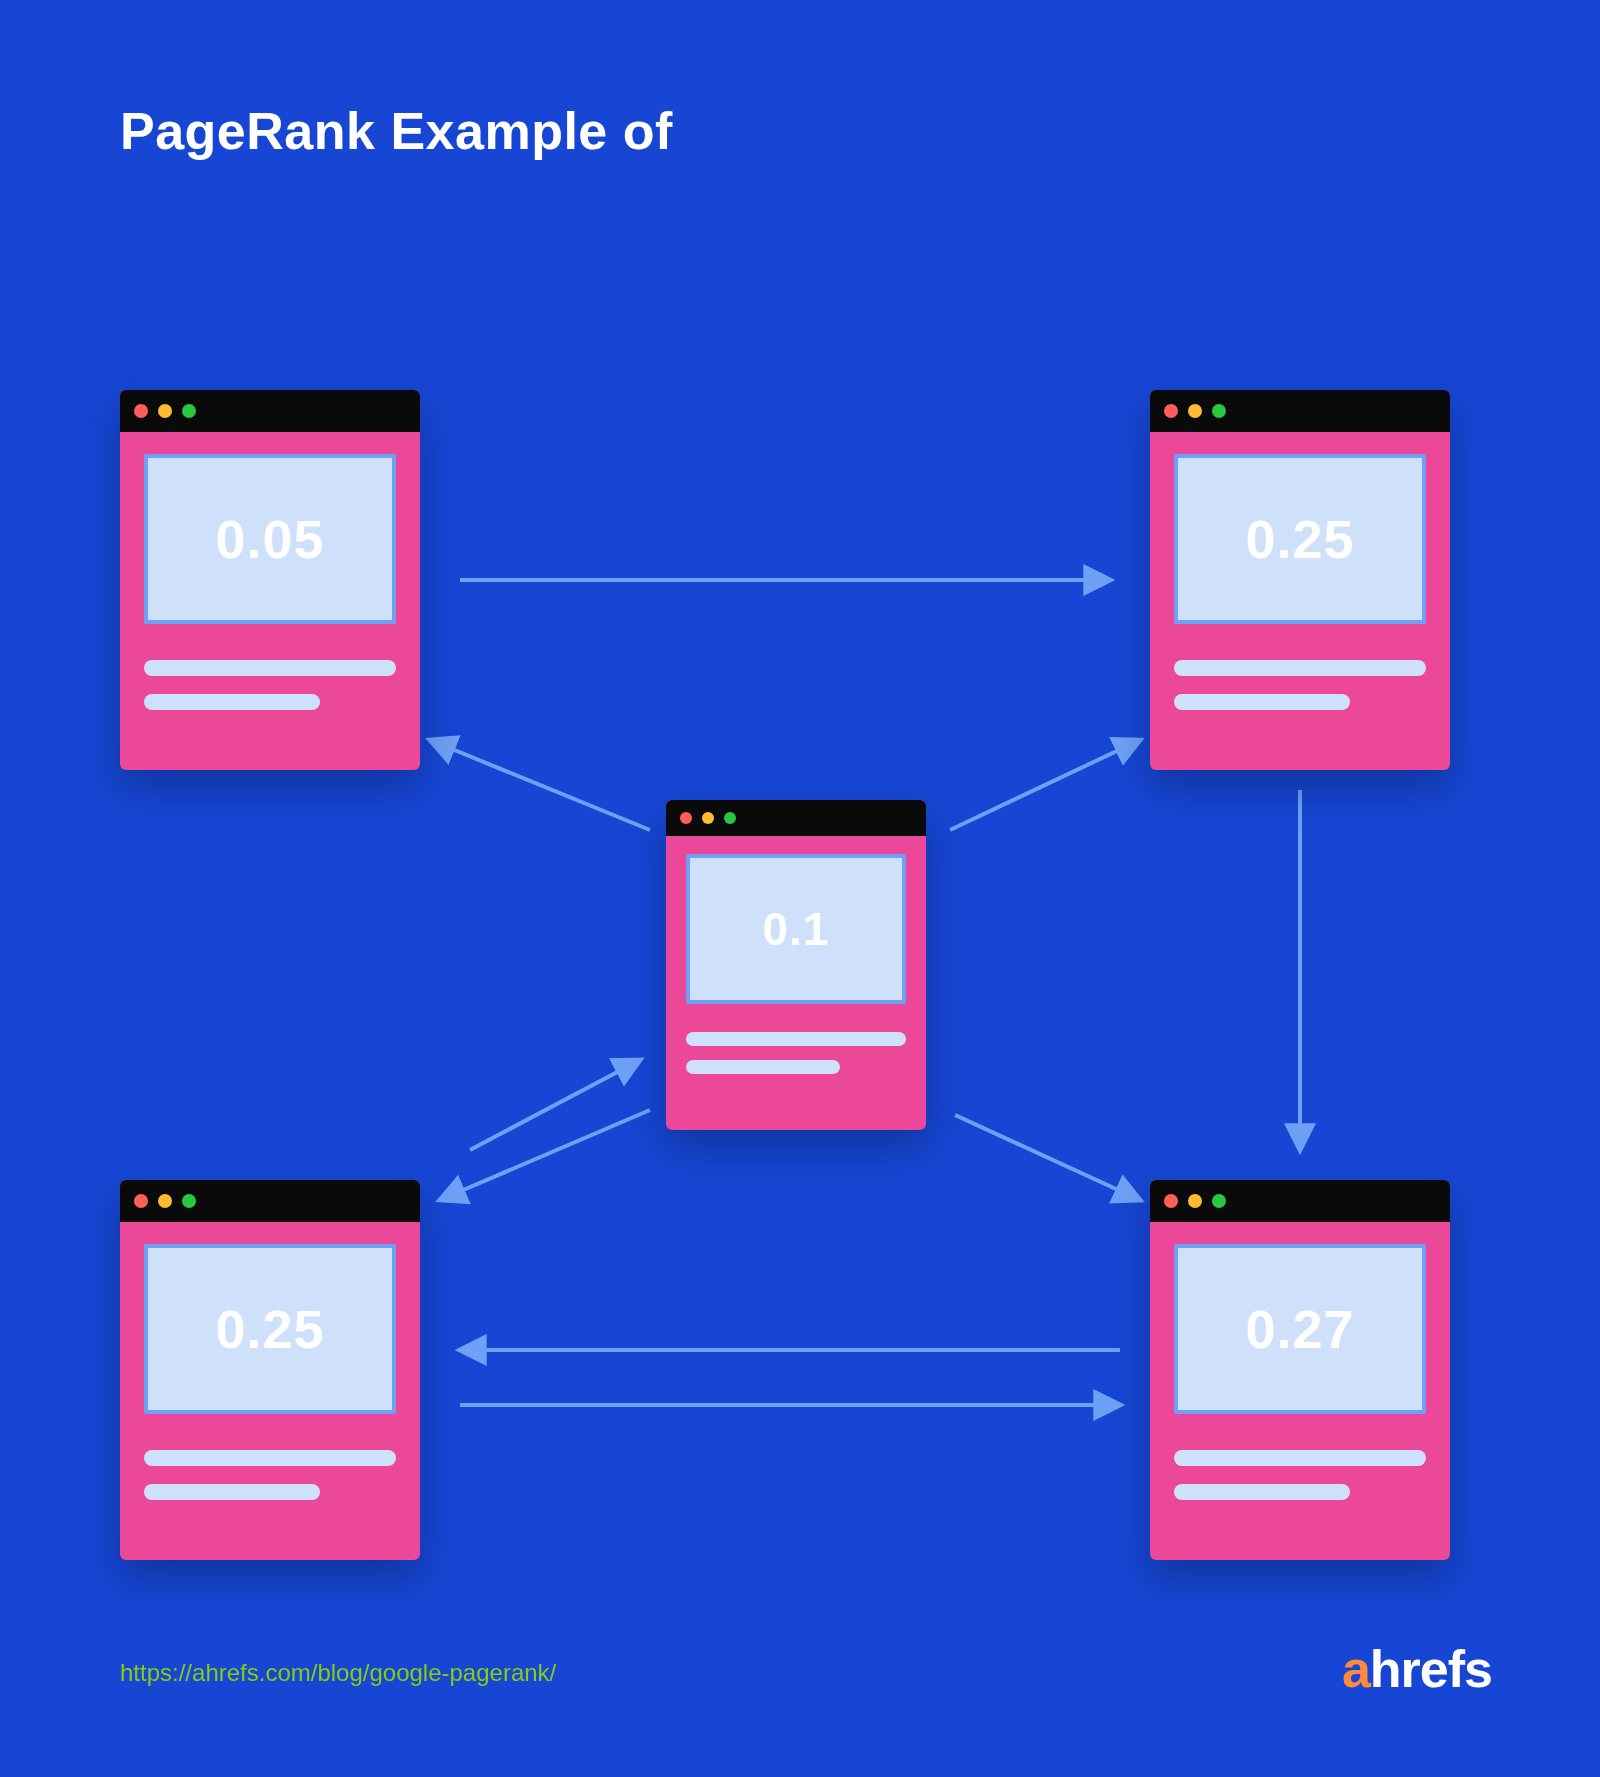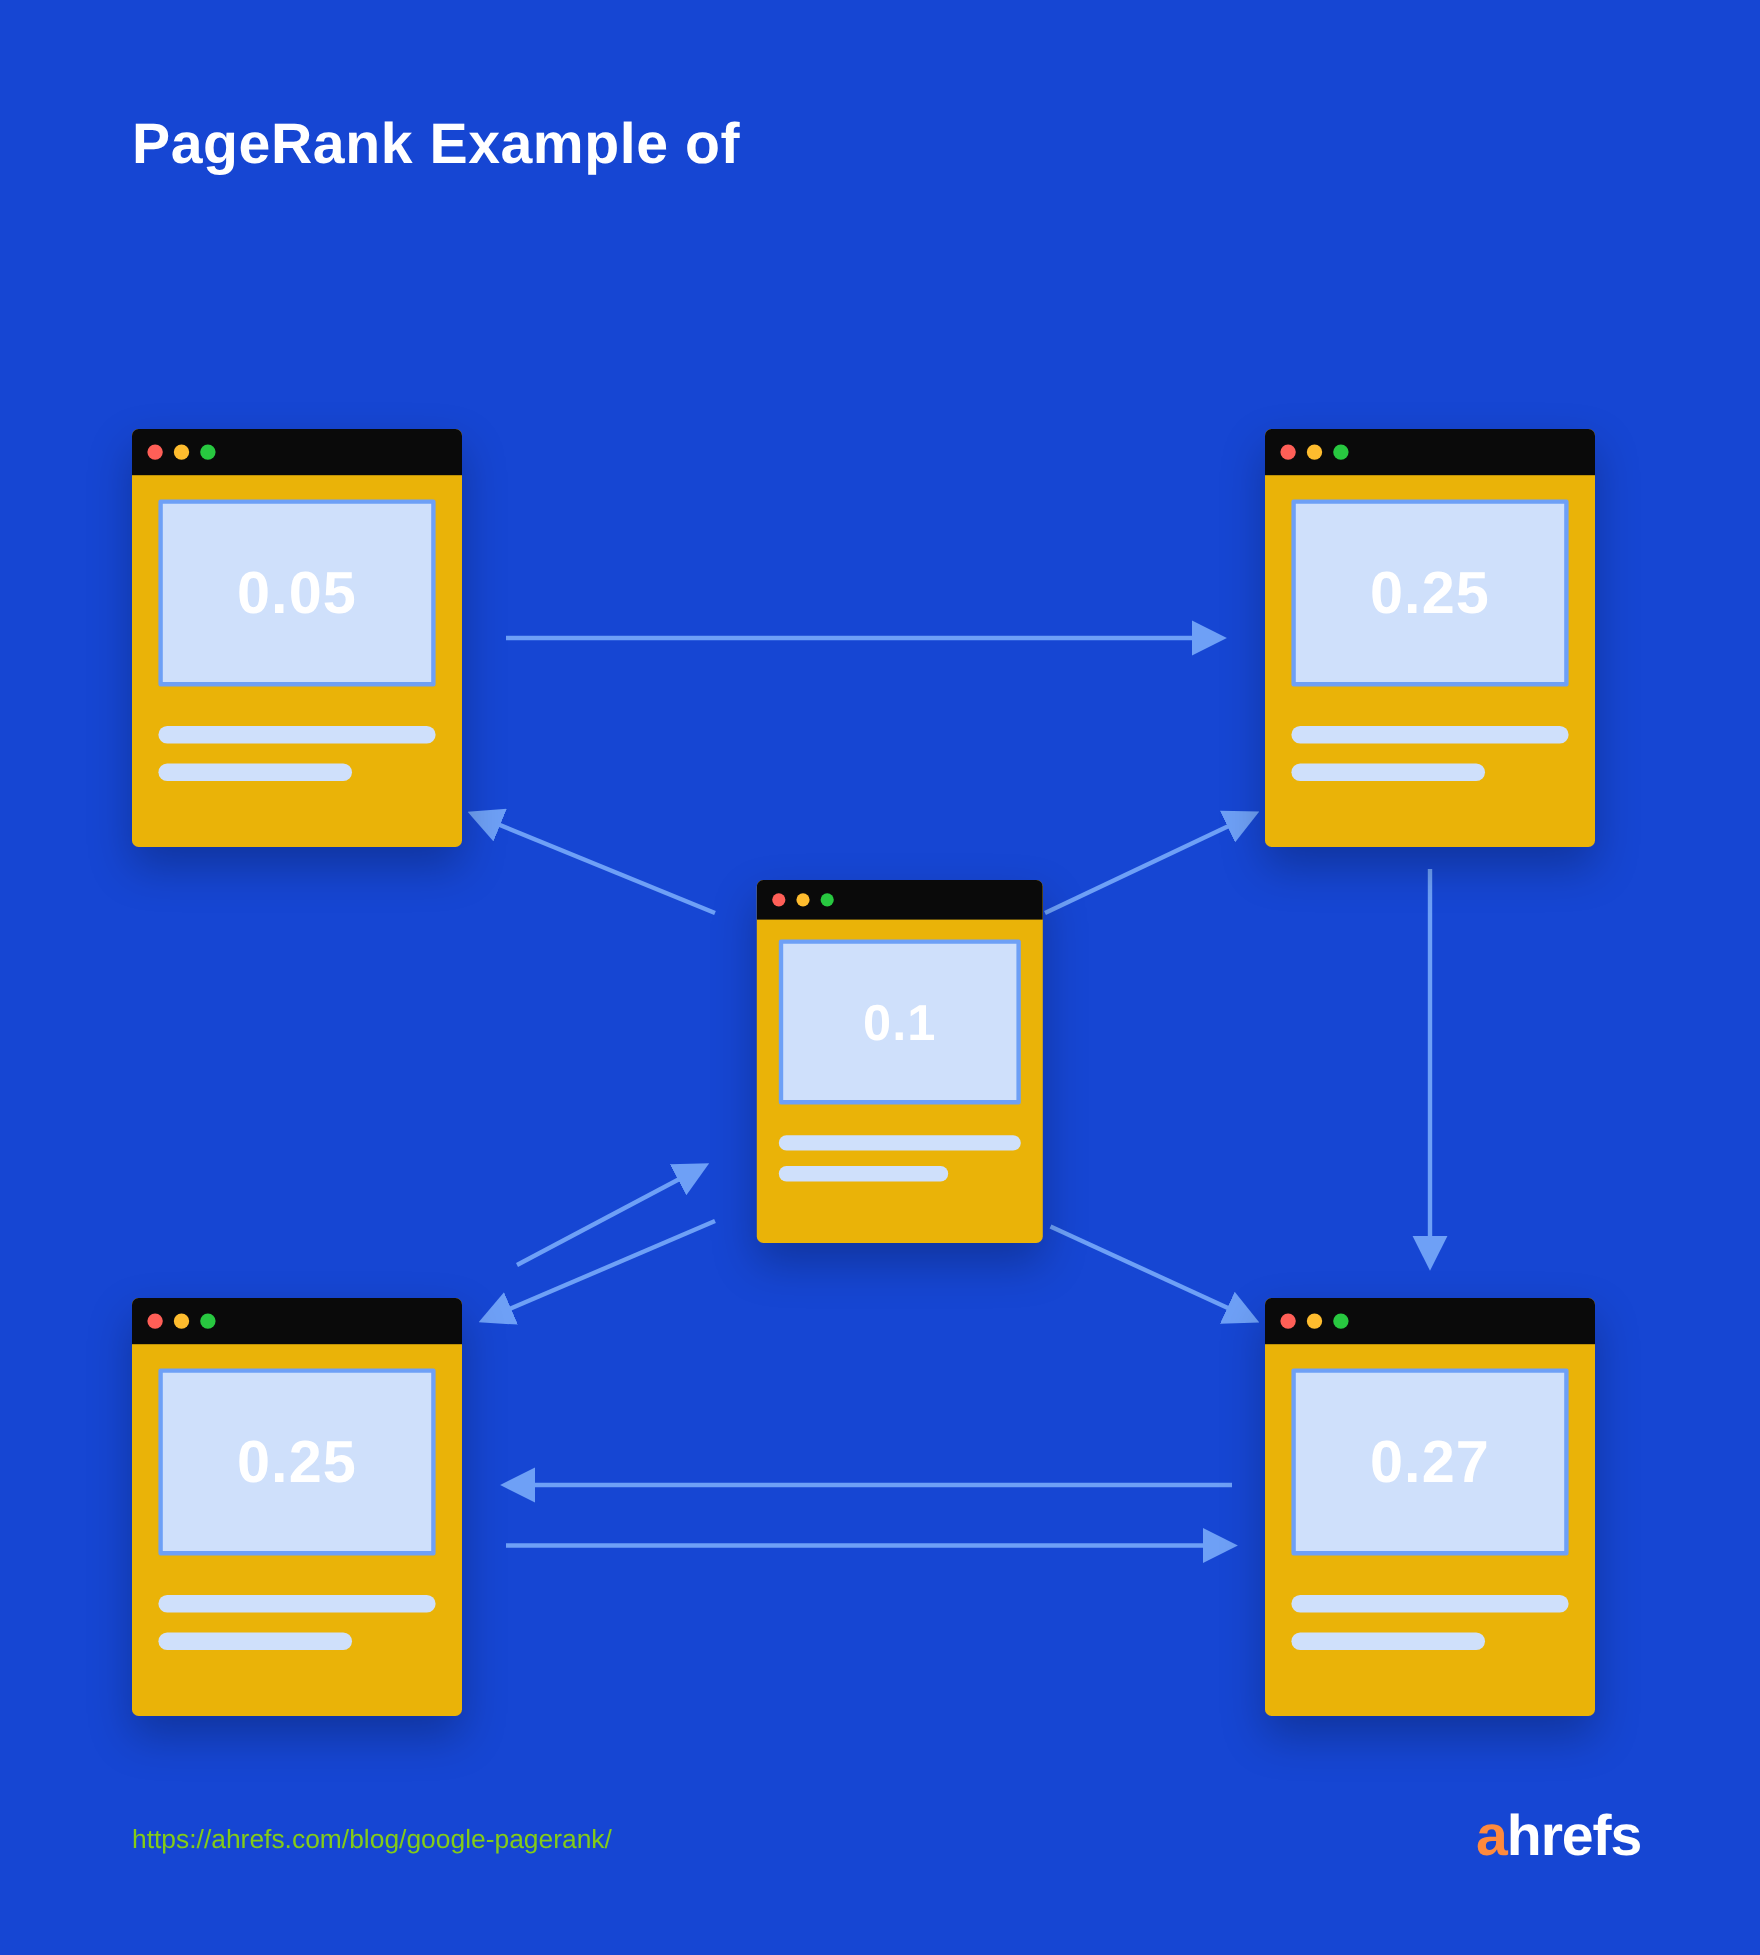--- a/index.html
+++ b/index.html
@@ -25,21 +25,21 @@
     line-height: 1.2;
     letter-spacing: 0.5px;
   }
   .title .line { display: block; }
 
   
   .card {
     position: absolute;
     width: 300px;
     height: 380px;
-    background: #eab308;
+    background: #ec4899;
     border-radius: 6px;
     box-shadow: 0 18px 40px rgba(0,0,0,0.25);
     overflow: hidden;
   }
   .card.small { width: 260px; height: 330px; }
   .titlebar {
     height: 42px;
     background: #0a0a0a;
     display: flex;
     align-items: center;
@@ -184,21 +184,21 @@
       <div class="panel">
         <span class="value">0.25</span>
       </div>
       <div class="lines">
         <div class="lbar w1"></div>
         <div class="lbar w2"></div>
       </div>
     </div>
   </div>
 
-  <div class="card small" style="left:688px; top:800px;">
+  <div class="card small" style="left:666px; top:800px;">
     <div class="titlebar">
       <span class="dot red"></span>
       <span class="dot yellow"></span>
       <span class="dot green"></span>
     </div>
     <div class="body">
       <div class="panel">
         <span class="value">0.1</span>
       </div>
       <div class="lines">

